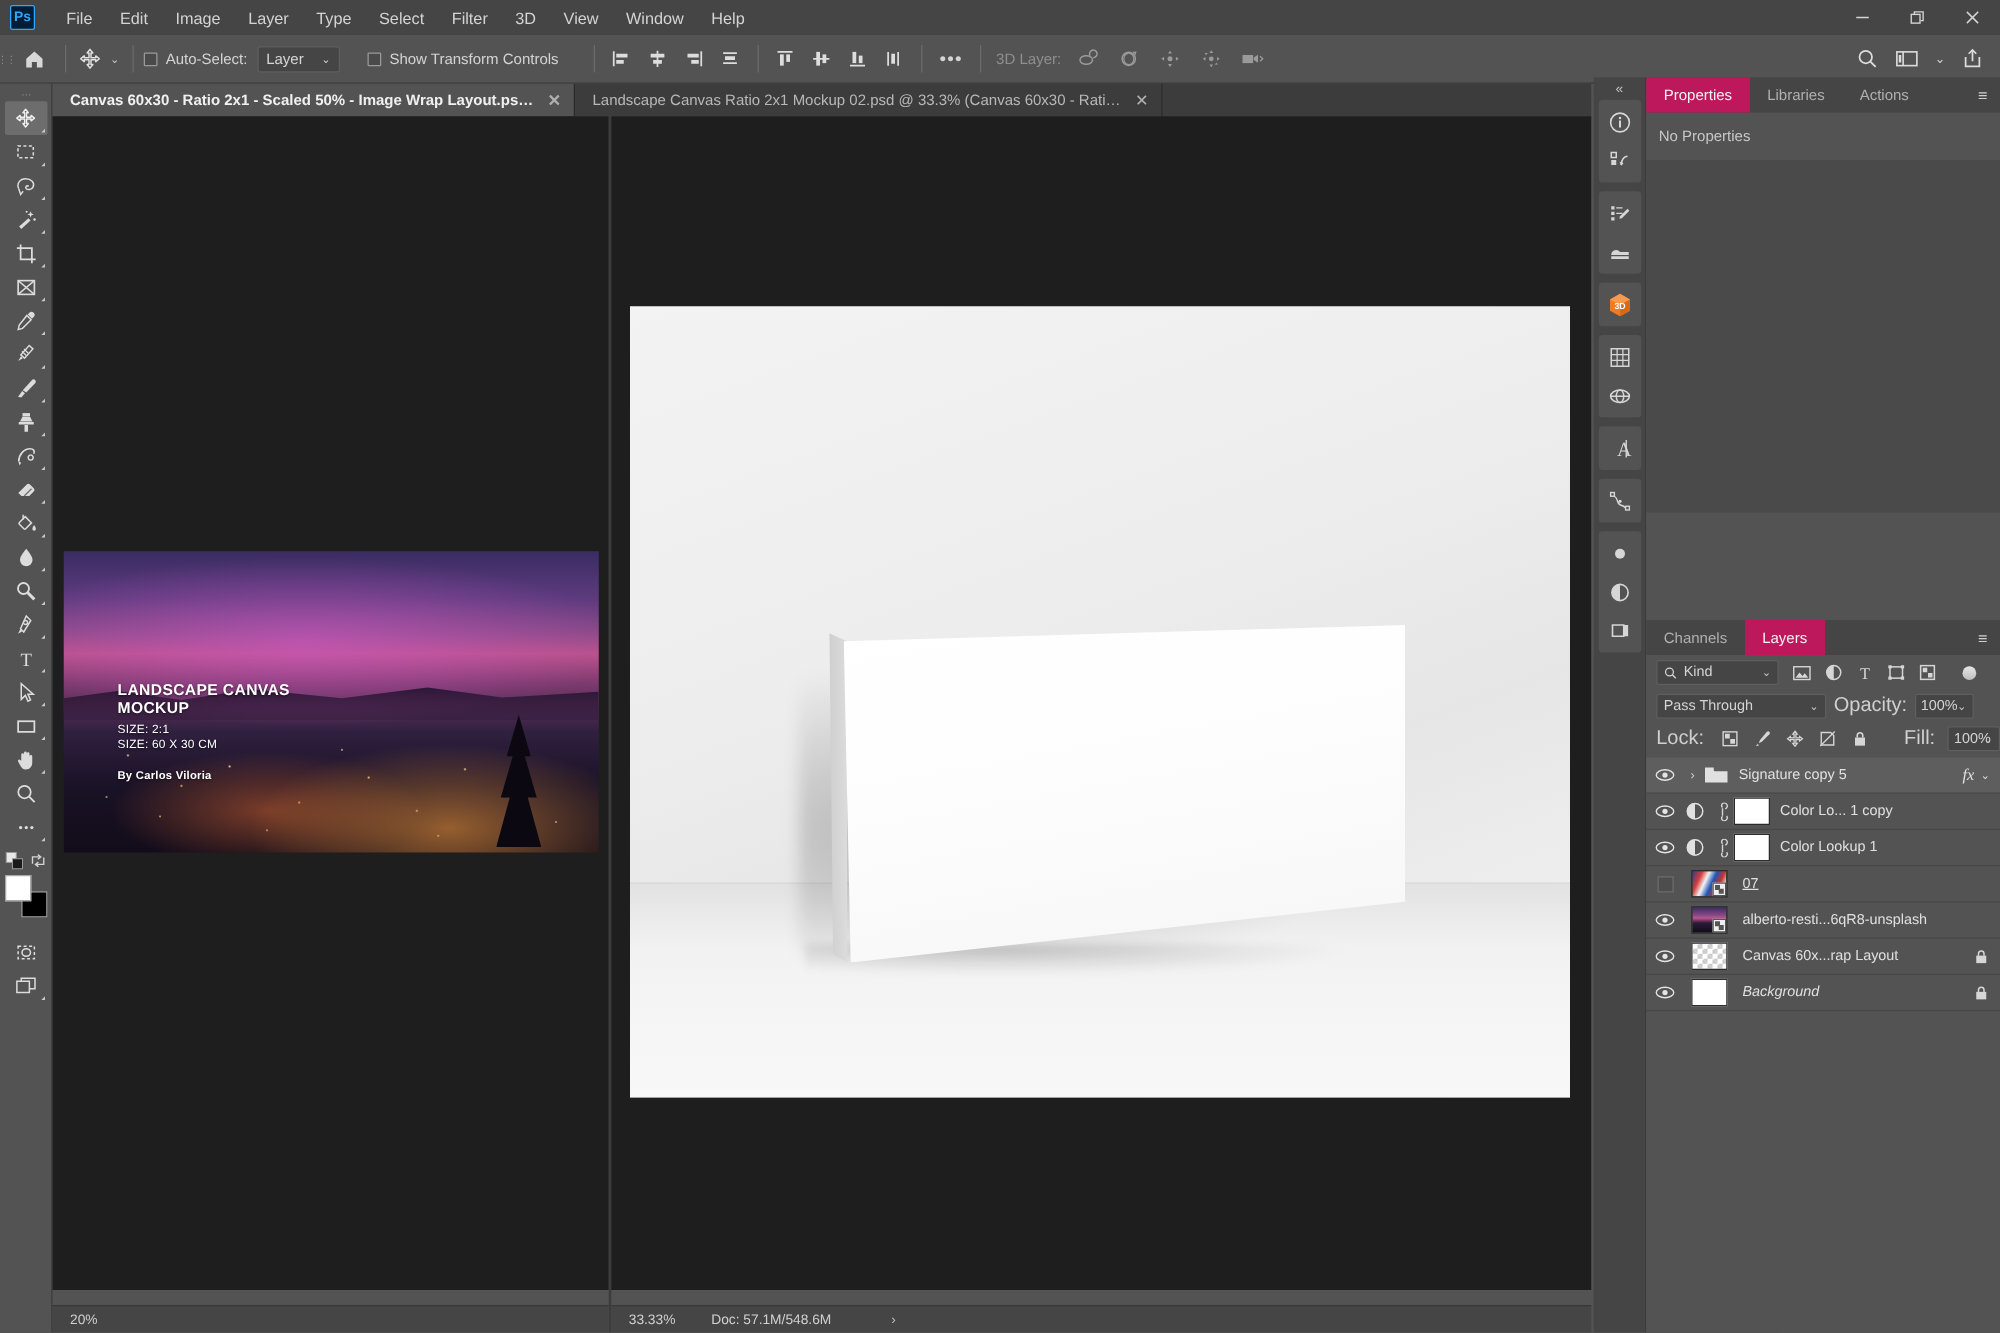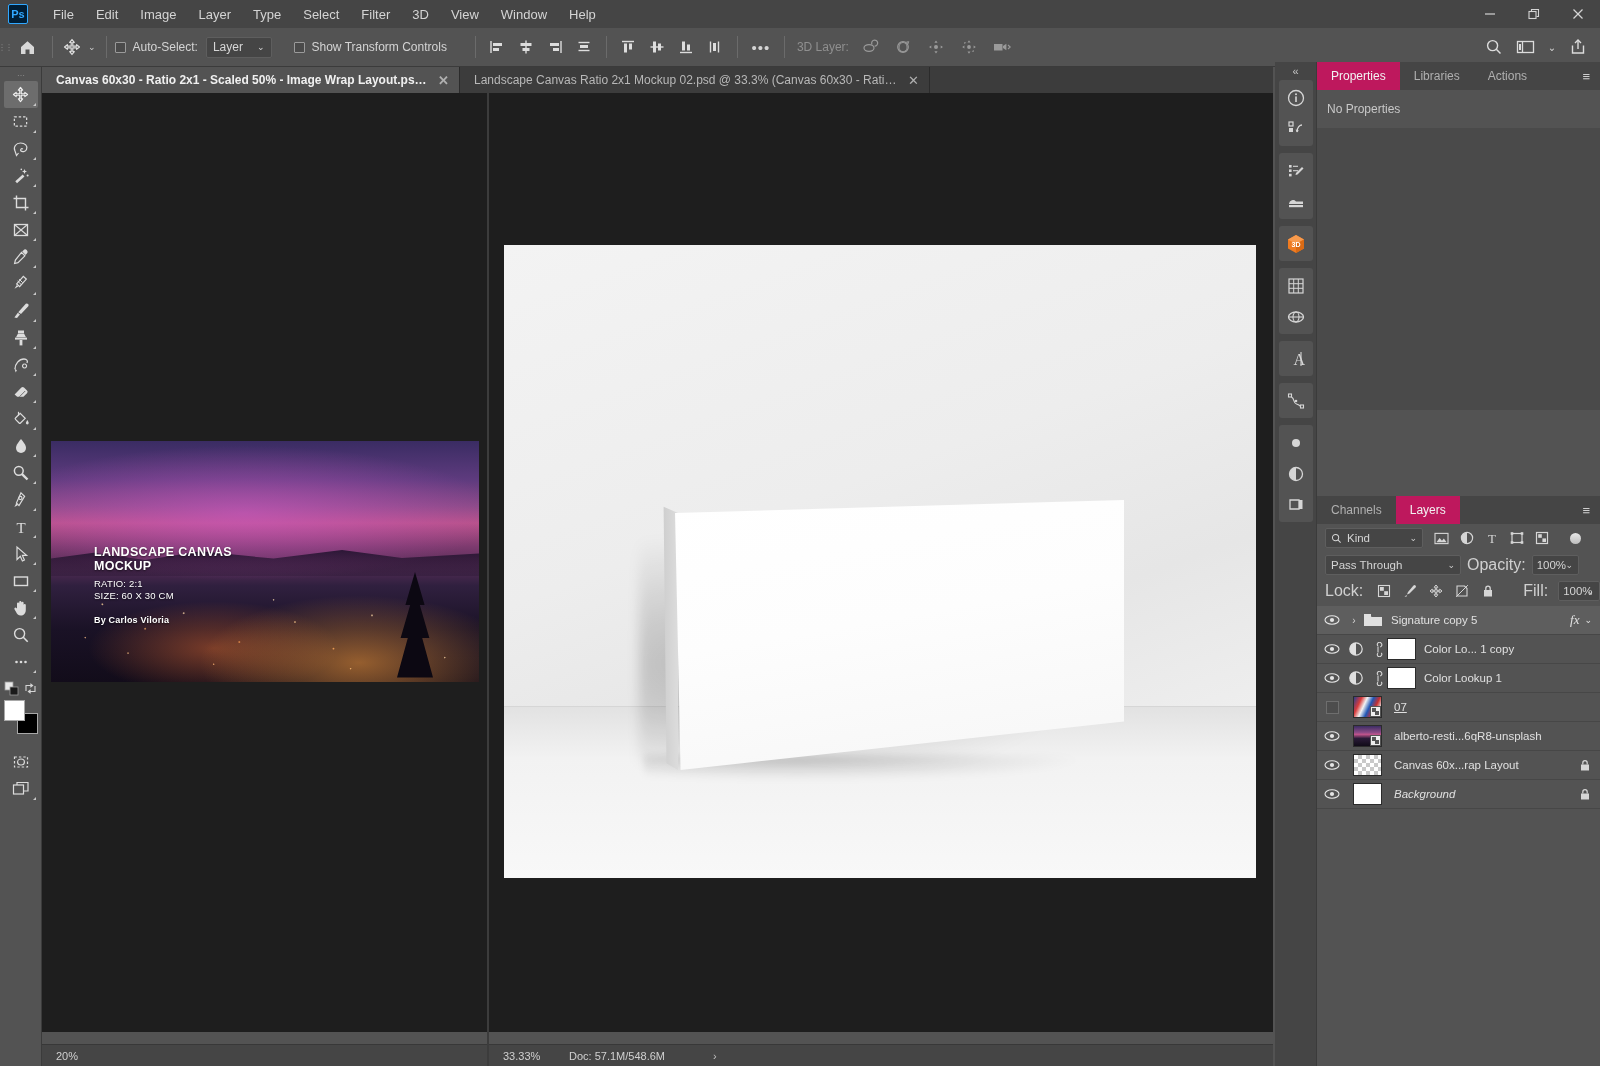--- a/index.html
+++ b/index.html
@@ -710,21 +710,21 @@
   </div>
 
   <div class="pane pane-left">
     <div class="artwork">
       <div class="ridge"></div>
       <div class="lights"></div>
       <div class="tree"></div>
       <div class="art-text">
         <div class="art-h1">LANDSCAPE CANVAS</div>
         <div class="art-h1">MOCKUP</div>
-        <div class="art-meta">RATIO:  2:1</div>
+        <div class="art-meta">SIZE:  2:1</div>
         <div class="art-meta" style="margin-top:0;">SIZE: 60 X 30 CM</div>
         <div class="art-by">By Carlos Viloria</div>
       </div>
     </div>
   </div>
 
   <div class="pane-divider"></div>
 
   <div class="pane pane-right">
     <div class="mockup-scene">

